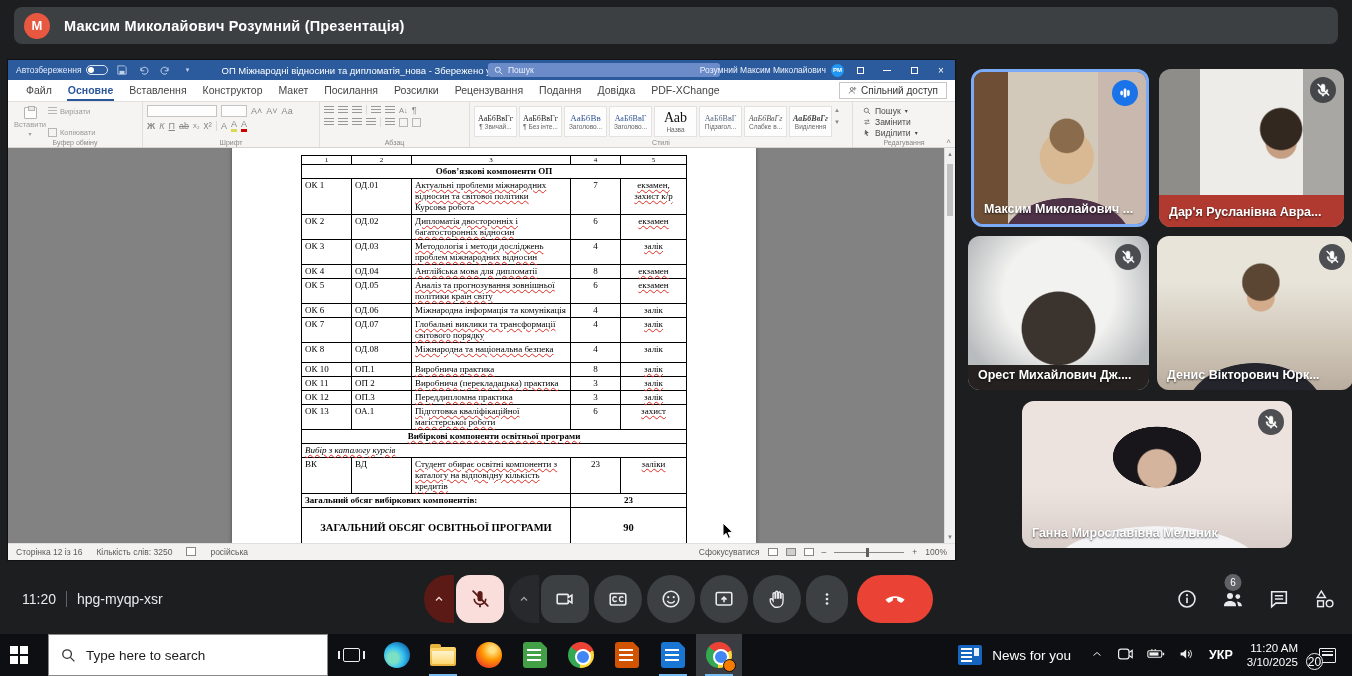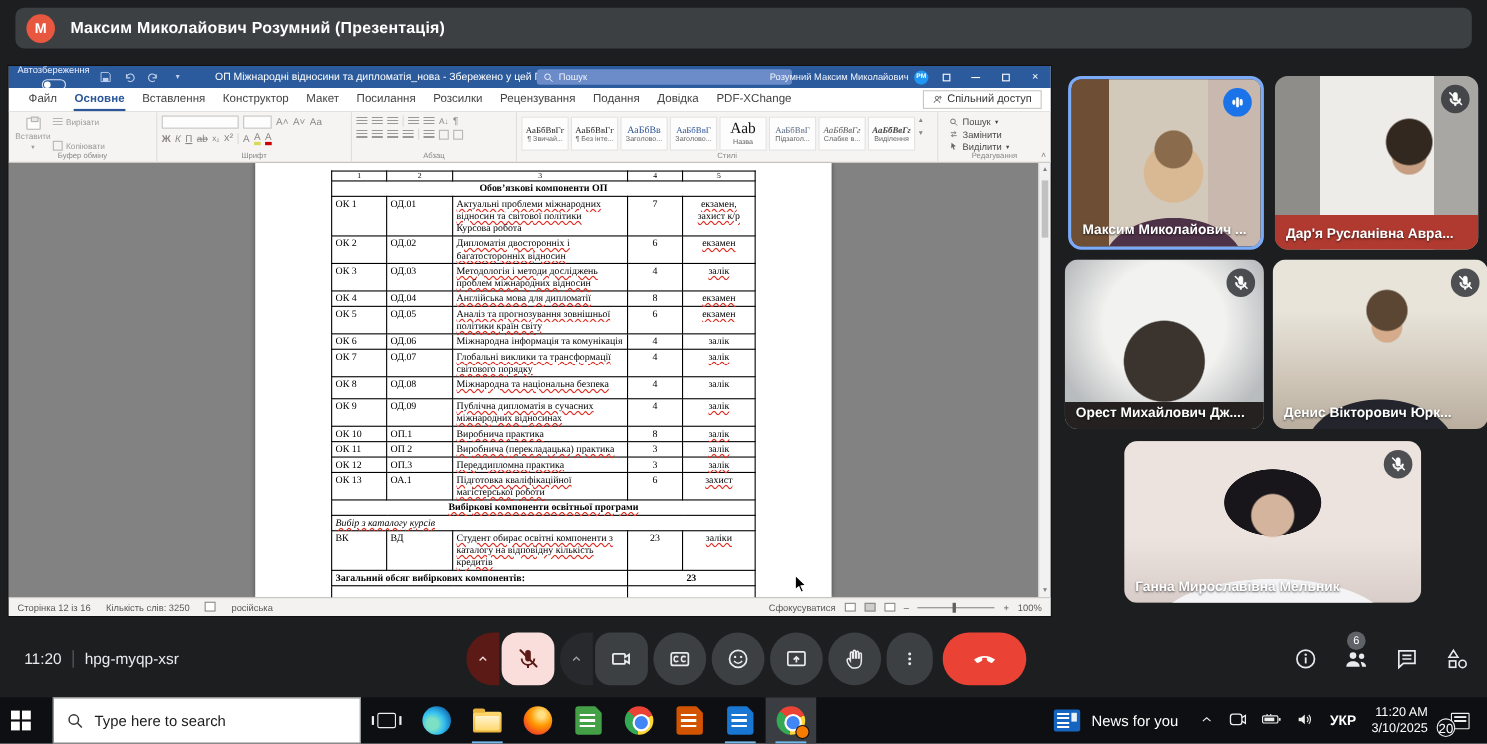--- a/index.html
+++ b/index.html
@@ -7,21 +7,21 @@
   body{background:#1d1e20;font-family:"Liberation Sans",sans-serif;position:relative;}
 
   
   .banner{position:absolute;left:14px;top:7px;width:1324px;height:37px;background:#3c4043;border-radius:8px;display:flex;align-items:center;padding:0 10px;}
   .banner .avatar{width:26px;height:26px;border-radius:50%;background:#e8573f;color:#fff;font-size:13px;font-weight:bold;display:flex;align-items:center;justify-content:center;margin-right:14px;}
   .banner .btitle{color:#fff;font-size:14.5px;font-weight:bold;letter-spacing:.2px;}
 
   
   .word{position:absolute;left:8px;top:60px;width:947px;height:500px;background:#fff;display:flex;flex-direction:column;box-shadow:0 0 0 1px #111;}
   .wtitle{height:20px;background:#2b5b9d;display:flex;align-items:center;position:relative;color:#fff;flex:0 0 auto;}
-  .wtitle .autosave{display:flex;align-items:center;gap:4px;margin-left:8px;font-size:8.5px;color:#e8eefc;flex-direction:column;}
+  .wtitle .autosave{display:flex;align-items:center;gap:4px;margin-left:8px;font-size:8.5px;color:#e8eefc;}
   .toggle{width:22px;height:10px;border:1px solid #dbe4f5;border-radius:6px;position:relative;}
   .toggle::after{content:'';position:absolute;left:1px;top:1px;width:6px;height:6px;border-radius:50%;background:#fff;}
   .wt-ic{width:16px;height:12px;display:flex;align-items:center;justify-content:center;margin-left:6px;opacity:.85;}
   .wt-ic svg{display:block;}
   .doc-title{font-size:9.5px;color:#fff;margin-left:26px;white-space:nowrap;}
   .wsearch{position:absolute;left:480px;top:3px;width:232px;height:14px;background:#6b8cc9;border-radius:3px;display:flex;align-items:center;padding:0 6px;gap:5px;color:#eef2fb;font-size:8.5px;}
   .wright{position:absolute;right:3px;top:0;height:20px;display:flex;align-items:center;gap:5px;}
   .wuser{font-size:8.5px;color:#eef2fb;}
   .wavatar{width:13px;height:13px;border-radius:50%;background:#2196f3;color:#fff;font-size:6px;font-weight:bold;display:flex;align-items:center;justify-content:center;}
   .winbtn{width:22px;height:18px;display:flex;align-items:center;justify-content:center;color:#fff;font-size:10px;}
@@ -483,27 +483,20 @@
               <td class="ctr"><span class="sq">залік</span></td>
             </tr>
             <tr>
               <td>ОК 8</td>
               <td>ОД.08</td>
               <td class="tall"><span class="sq">Міжнародна та національна безпека</span></td>
               <td class="ctr">4</td>
               <td class="ctr"><span>залік</span></td>
             </tr>
             <tr>
-              <td>ОК 9</td>
-              <td>ОД.09</td>
-              <td><span class="sq">Публічна дипломатія в сучасних міжнародних відносинах</span></td>
-              <td class="ctr">4</td>
-              <td class="ctr"><span class="sq">залік</span></td>
-            </tr>
-            <tr>
               <td>ОК 10</td>
               <td>ОП.1</td>
               <td><span class="sq">Виробнича практика</span></td>
               <td class="ctr">8</td>
               <td class="ctr"><span class="sq">залік</span></td>
             </tr>
             <tr>
               <td>ОК 11</td>
               <td>ОП 2</td>
               <td><span class="sq">Виробнича (перекладацька) практика</span></td>

